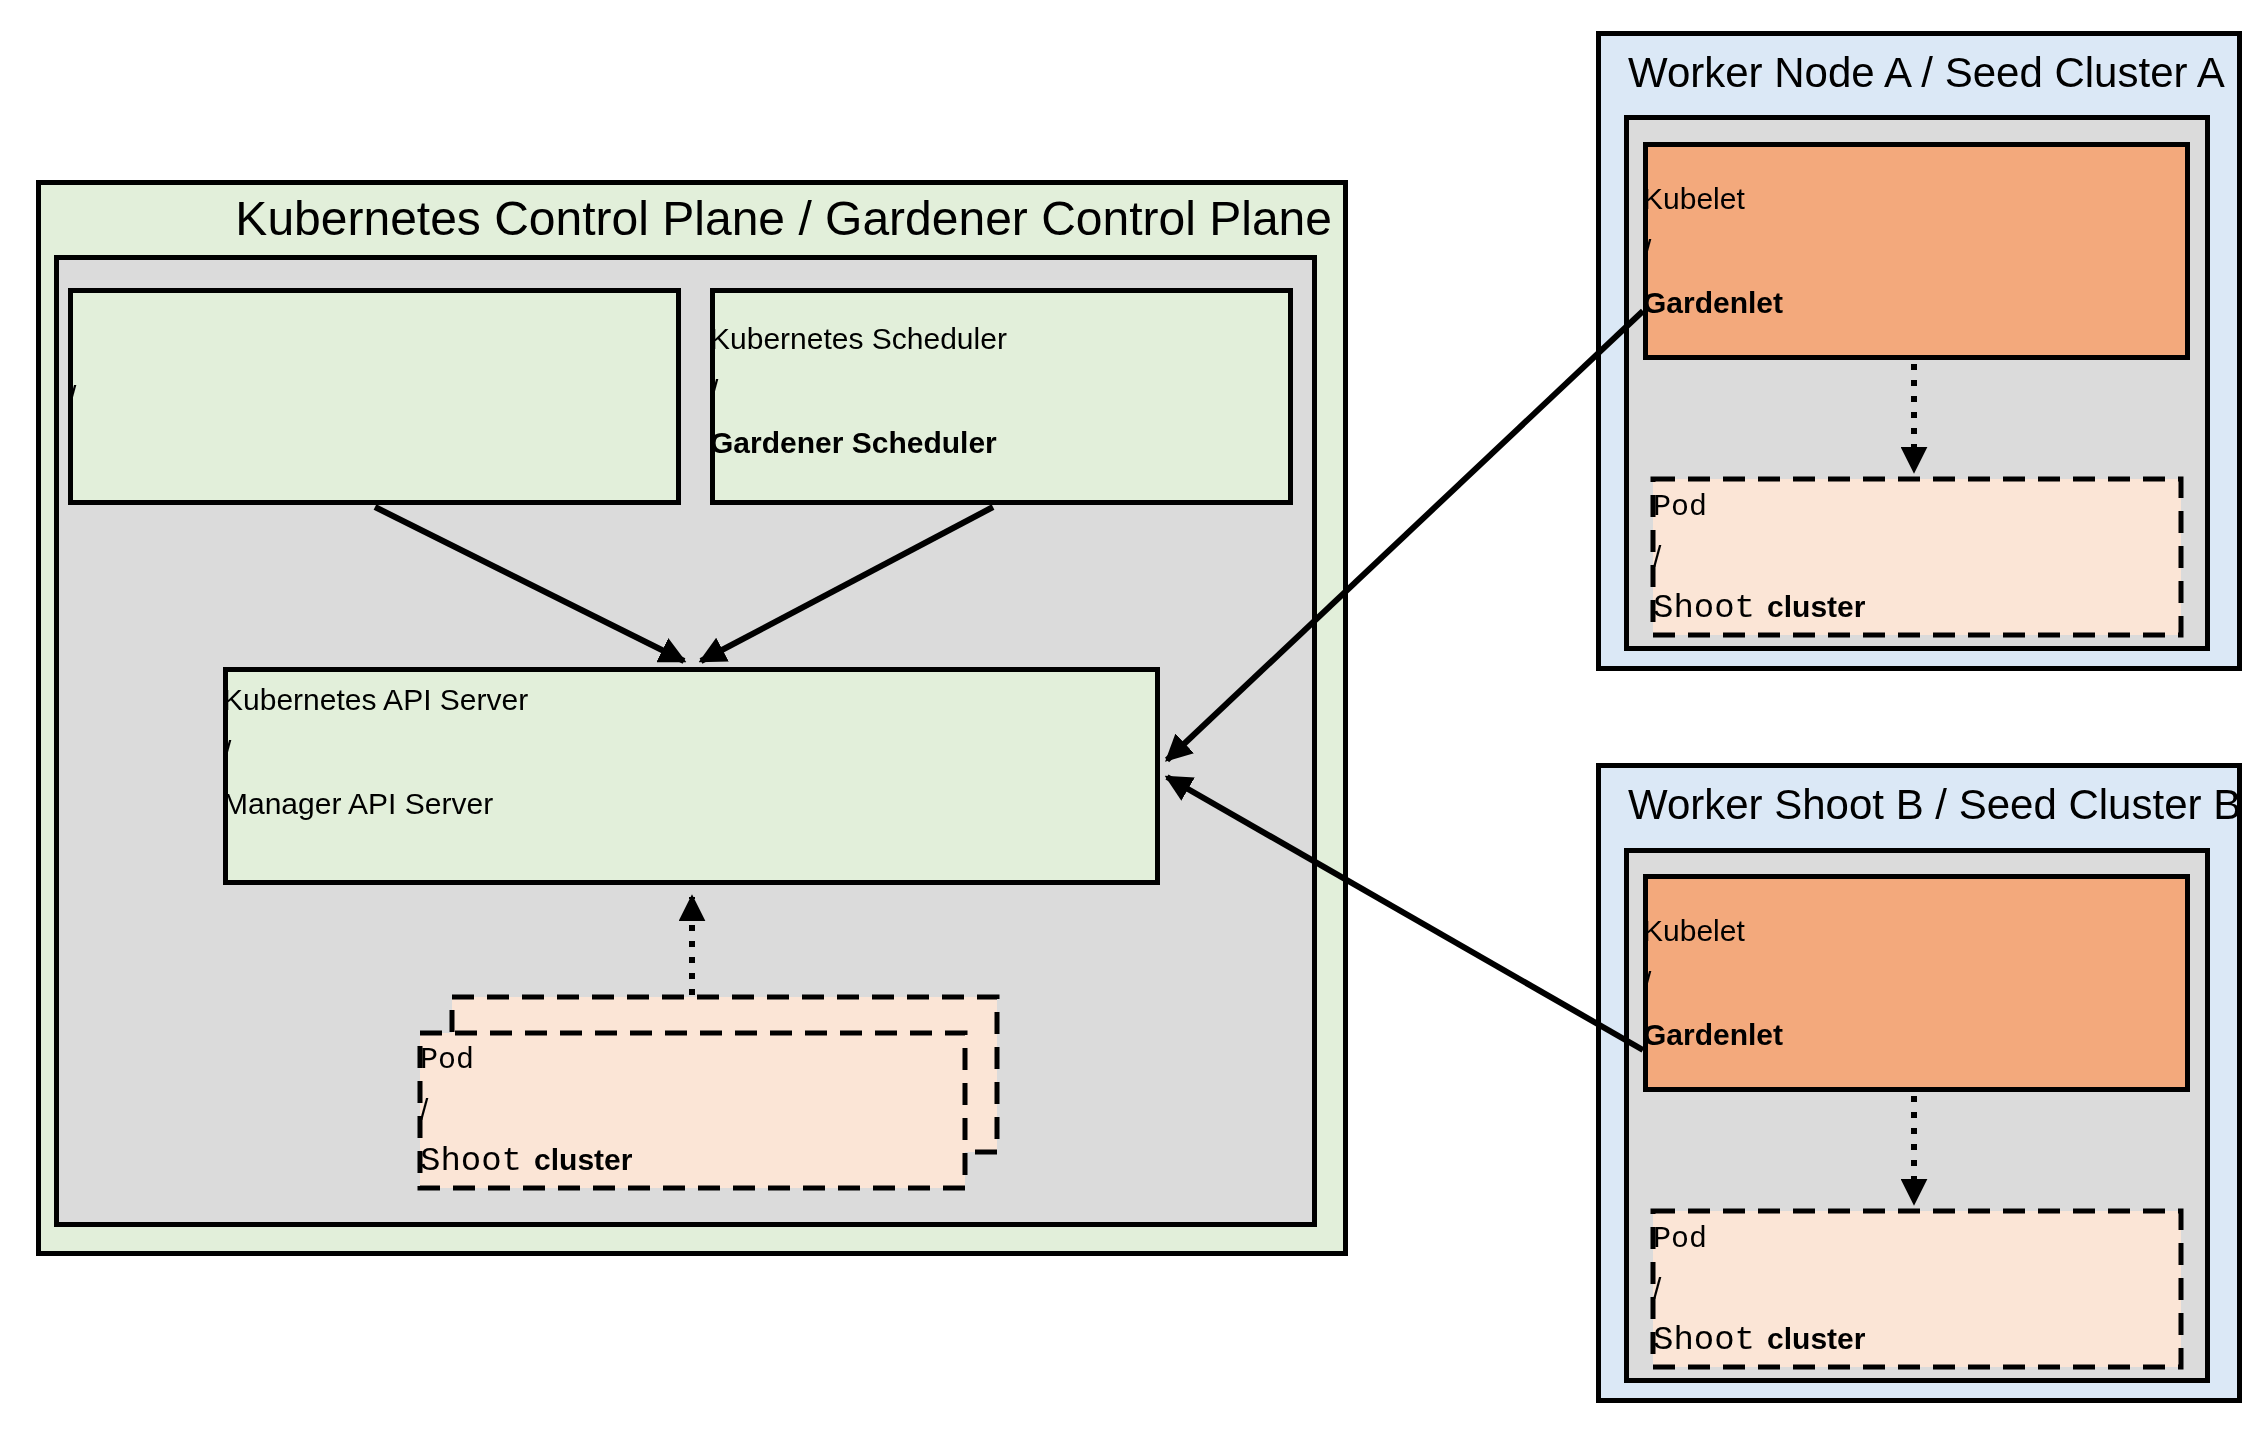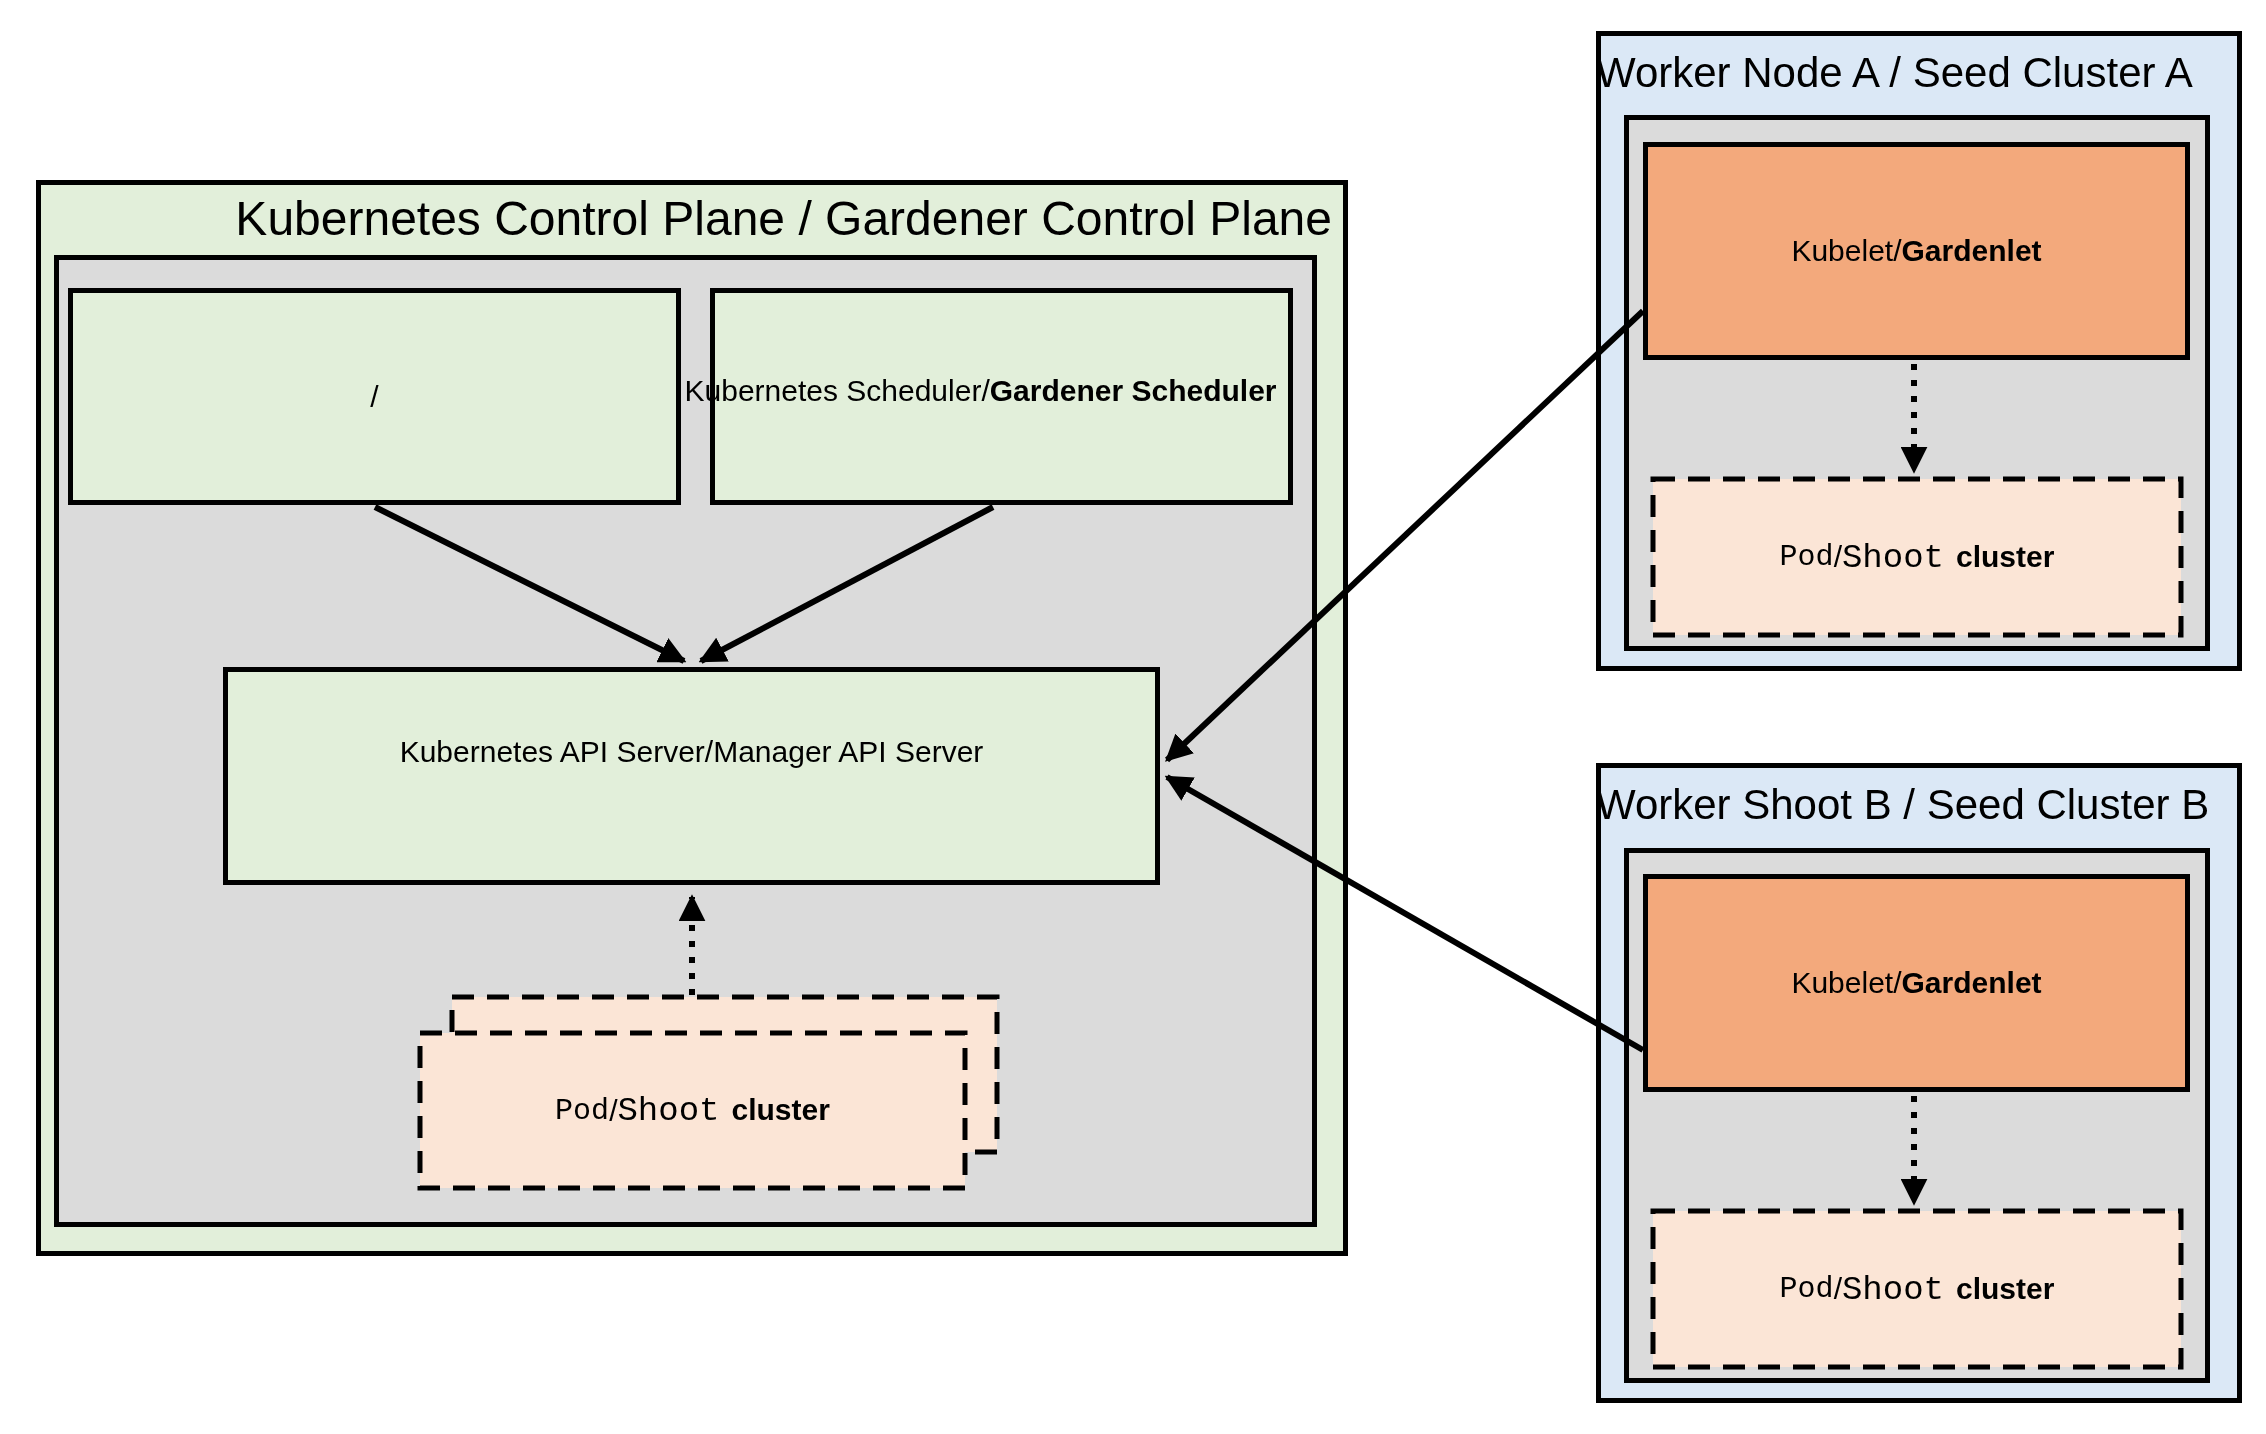--- a/index.html
+++ b/index.html
@@ -9,30 +9,30 @@
   *{margin:0;padding:0;box-sizing:border-box;}
   html,body{background:#ffffff;}
   body{font-family:"Liberation Sans",sans-serif;color:#000;}
   .canvas{position:relative;width:2266px;height:1434px;background:#fff;overflow:hidden;}
   .box{position:absolute;border:5px solid var(--line_color);}
   .green{background:var(--green_fill);}
   .gray{background:var(--gray_fill);}
   .blue{background:var(--blue_fill);}
   .orange{background:var(--orange_fill);}
   .overlay{position:absolute;left:0;top:0;width:2266px;height:1434px;z-index:5;pointer-events:none;}
-  .label{position:absolute;z-index:10;display:flex;flex-direction:row;align-items:center;
+  .label{position:absolute;z-index:10;display:flex;flex-direction:column;align-items:flex-start;
          justify-content:center;text-align:center;pointer-events:none;}
   .label .ln{font-size:30px;line-height:52px;white-space:nowrap;}
   .label .bold{font-weight:700;}
   .mono{font-family:Liberation Mono, monospace;font-size:34px;}
   .podline{font-size:30px;line-height:50px;white-space:nowrap;}
   .pod-sans{font-weight:600;margin-left:12px;}
   .title{position:absolute;z-index:10;white-space:nowrap;pointer-events:none;}
   .cp-title{left:52px;top:188px;width:1280px;height:62px;font-size:48px;line-height:62px;text-align:right;}
-  .wk-title{left:1596px;width:520px;height:84px;font-size:42px;line-height:84px;text-align:center;}
+  .wk-title{left:1596px;width:520px;height:84px;font-size:42px;line-height:84px;text-align:center;padding-left:32px;}
   .arrow{stroke:var(--line_color);stroke-width:6;fill:none;}
   .arrow-dotted{stroke-dasharray:6 10;}
   .dashed-rect{fill:var(--peach_fill);stroke:var(--line_color);stroke-width:5;stroke-dasharray:22 13;}
 </style>
 </head>
 <body>
 
 <div class="canvas">
 
   <div class="box green" style="left:36px;top:180px;width:1312px;height:1076px;"></div>

